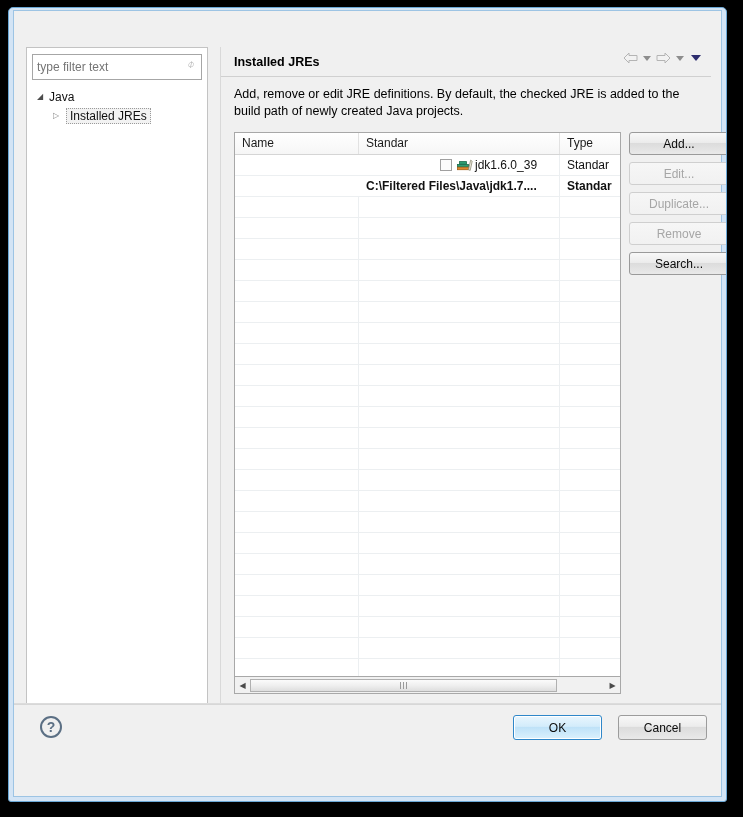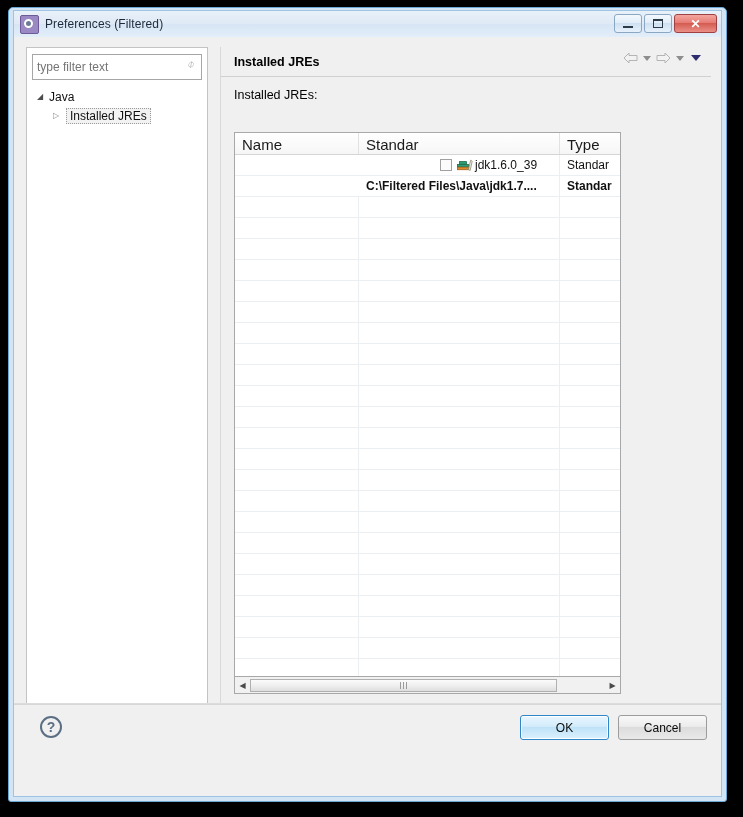--- a/index.html
+++ b/index.html
@@ -285,21 +285,21 @@
     box-sizing: border-box;
     overflow: hidden;
   }
   .thead {
     display: flex;
     height: 21px;
     background: linear-gradient(to bottom, #ffffff 0%, #f6f6f6 100%);
     border-bottom: 1px solid #d5d5d5;
   }
   .th {
-    font-size: 15px;
+    font-size: 12px;
     color: #1a1a1a;
     padding: 3px 0 0 7px;
     box-sizing: border-box;
     border-right: 1px solid #e2e2e2;
     white-space: nowrap;
     overflow: hidden;
   }
   .th.c-name { width: 124px; }
   .th.c-loc  { width: 201px; }
   .th.c-type { width: 60px; border-right: none; }
@@ -460,21 +460,21 @@
     display: flex;
     align-items: center;
     justify-content: center;
     box-sizing: border-box;
   }
   .footer-buttons {
     position: absolute;
     right: 14px;
     top: 11px;
     display: flex;
-    gap: 9px;
+    gap: 16px;
   }
   .fbtn {
     width: 89px;
     height: 25px;
     border: 1px solid #9c9c9c;
     border-radius: 3px;
     background: linear-gradient(to bottom, #f8f8f8 0%, #ececec 45%, #dcdcdc 50%, #e9e9e9 100%);
     font-size: 12px;
     color: #0b0b0b;
     display: flex;
@@ -490,39 +490,20 @@
     box-shadow: inset 0 0 0 1px #ffffff;
   }
 </style>
 </head>
 <body>
 
 <div class="screen">
   <div class="window">
     <div class="window-inner">
 
-      <div class="titlebar">
-        <div class="title-icon"></div>
-        <div class="title-text">Preferences (Filtered)</div>
-        <div class="win-buttons">
-          <div class="wb">
-            <div class="glyph">
-                <span class="min-glyph"></span>
-              </div>
-          </div>
-          <div class="wb">
-            <div class="glyph">
-                <span class="max-glyph"></span>
-              </div>
-          </div>
-          <div class="wb close">
-            <div class="glyph">✕</div>
-          </div>
-        </div>
-      </div>
 
       <div class="dialog-body">
 
         <div class="left-panel">
           <div class="filter-box">
             <input class="filter-input" type="text" placeholder="type filter text" style="">
             <div class="filter-clear">⌽</div>
           </div>
           <div class="tree">
             <div class="tree-row">
@@ -550,20 +531,21 @@
               <span class="arrow-right">
                 <svg width="15" height="14" viewBox="0 0 15 14" aria-hidden="true">
                   <polygon points="14,7 9,2 9,4.5 1,4.5 1,9.5 9,9.5 9,12" fill="#f2f2f2" stroke="#b4b4b4" stroke-width="1"></polygon>
                 </svg>
               </span>
               <span class="caret"></span>
               <span class="caret dark"></span>
             </div>
           </div>
 
+          <div class="page-desc">Add, remove or edit JRE definitions. By default, the checked JRE is added to the build path of newly created Java projects.</div>
           <div class="table-label">Installed JREs:</div>
 
           <div class="table-area">
 
             <div class="table-wrap">
               <div class="thead">
                 <div class="th c-name">Name</div>
                 <div class="th c-loc">Standar</div>
                 <div class="th c-type">Type</div>
               </div>
@@ -706,20 +688,27 @@
             <div class="hscroll">
               <div class="sb-arrow">◀</div>
               <div class="sb-track">
                 <div class="sb-thumb">
                   <span class="grip"></span>
                 </div>
               </div>
               <div class="sb-arrow">▶</div>
             </div>
 
+            <div class="side-buttons" id="side-buttons">
+                <div class="btn">Add...</div>
+                <div class="btn disabled">Edit...</div>
+                <div class="btn disabled">Duplicate...</div>
+                <div class="btn disabled">Remove</div>
+                <div class="btn">Search...</div>
+              </div>
           </div>
         </div>
 
         <div class="footer">
           <div class="footer-sep"></div>
           <div class="help-icon">?</div>
           <div class="footer-buttons">
             <div class="fbtn default">OK</div>
             <div class="fbtn">Cancel</div>
           </div>

